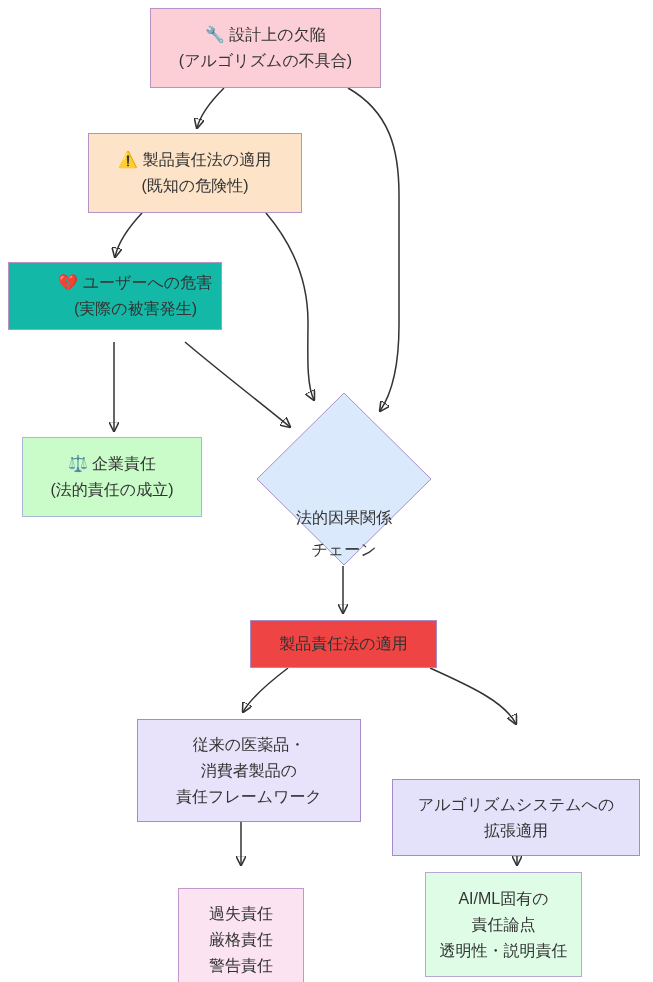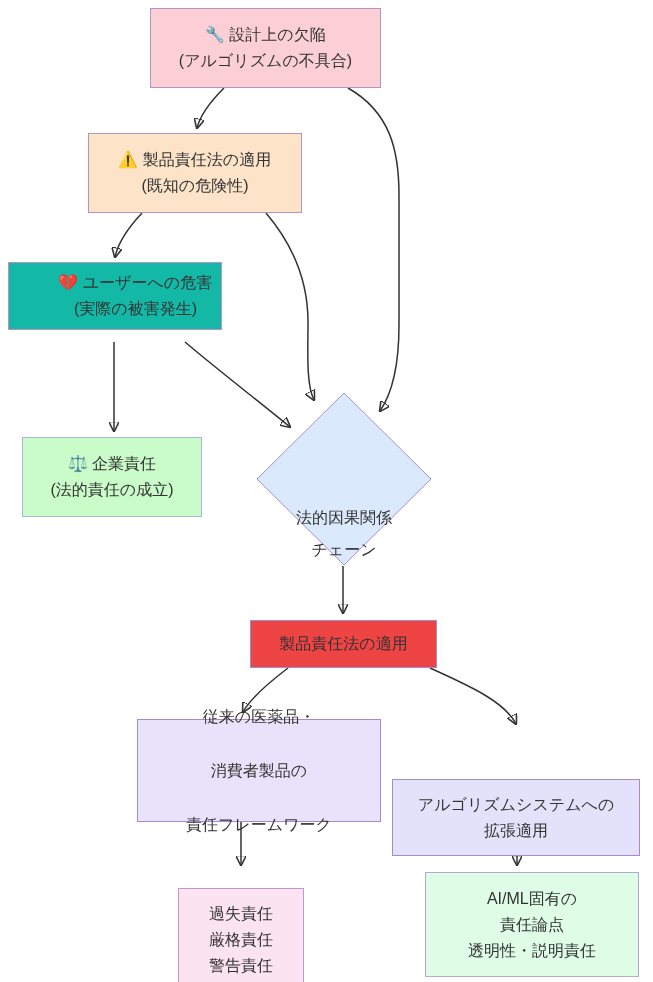--- a/index.html
+++ b/index.html
@@ -98,36 +98,36 @@
     <div class="diamond-text">
       <div>法的因果関係</div>
       <div>チェーン</div>
     </div>
   </div>
 
   <div class="node" style="left: 250px; top: 620px; width: 187px; height: 48px; background: #ef4444; border-color: rgb(165, 140, 200); justify-content: center;">
     <div class="nline">製品責任法の適用</div>
   </div>
 
-  <div class="node" style="left: 137px; top: 719px; width: 244px; height: 103px; background: rgb(232, 226, 250); border-color: rgb(165, 140, 200); gap: 28px;">
+  <div class="node" style="left: 137px; top: 719px; width: 224px; height: 103px; background: rgb(232, 226, 250); border-color: rgb(165, 140, 200);">
     <div class="nline">従来の医薬品・</div>
     <div class="nline">消費者製品の</div>
     <div class="nline">責任フレームワーク</div>
   </div>
 
   <div class="node" style="left: 392px; top: 731px; width: 248px; height: 77px; background: rgb(228, 226, 250); border-color: rgb(165, 140, 200); margin-top: 48px;">
     <div class="nline">アルゴリズムシステムへの</div>
     <div class="nline">拡張適用</div>
   </div>
 
   <div class="node" style="left: 178px; top: 872px; width: 126px; height: 103px; background: rgb(251, 227, 241); border-color: rgb(197, 150, 203); margin-top: 16px;">
     <div class="nline">過失責任</div>
     <div class="nline">厳格責任</div>
     <div class="nline">警告責任</div>
   </div>
 
-  <div class="node" style="left: 425px; top: 872px; width: 214px; height: 105px; background: rgb(222, 252, 230); border-color: rgb(179, 168, 216);">
+  <div class="node" style="left: 425px; top: 872px; width: 157px; height: 105px; background: rgb(222, 252, 230); border-color: rgb(179, 168, 216);">
     <div class="nline">AI/ML固有の</div>
     <div class="nline">責任論点</div>
     <div class="nline">透明性・説明責任</div>
   </div>
 
 </div>
 
 </body></html>

